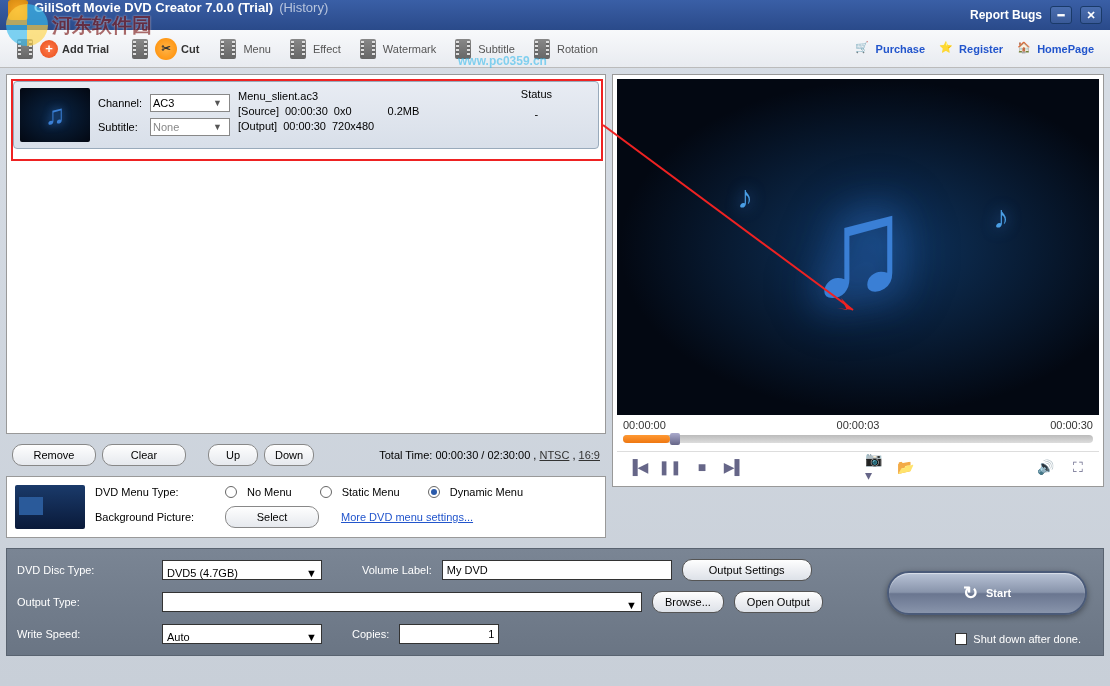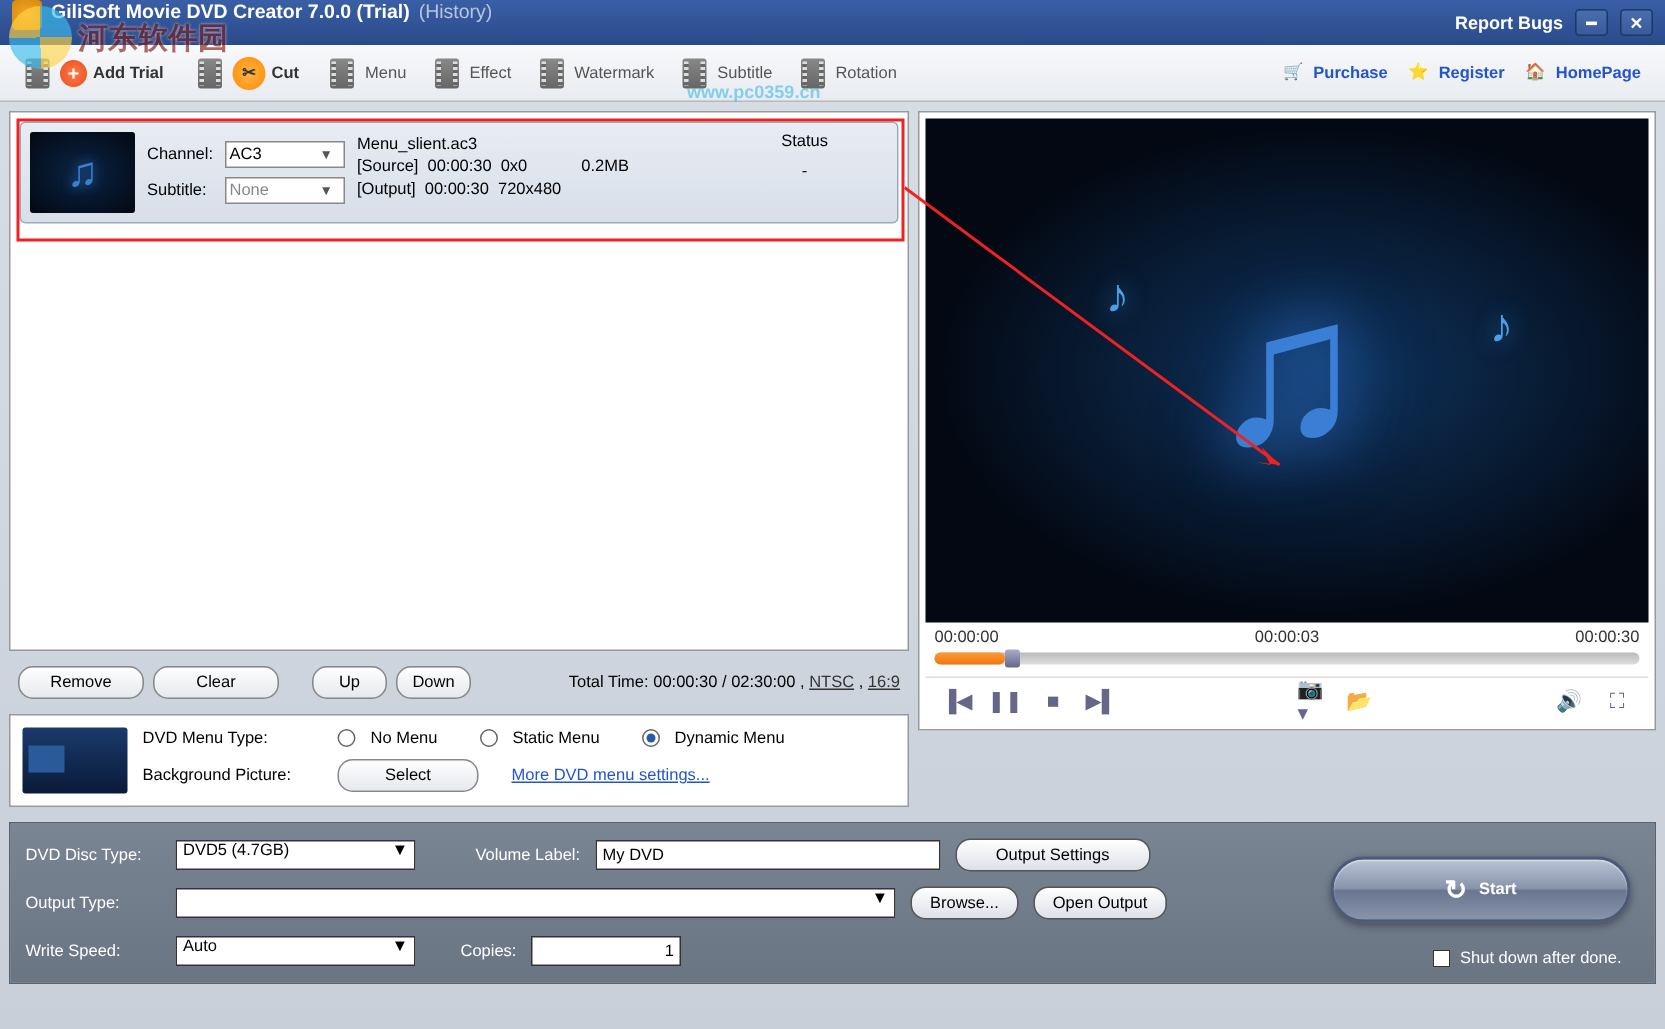--- a/index.html
+++ b/index.html
@@ -71,21 +71,21 @@
 .slider-track { height: 8px; background: linear-gradient(#bbb, #ddd); border-radius: 4px; margin: 0 6px 8px; position: relative; cursor: pointer; }
 .slider-fill { position: absolute; left: 0; top: 0; bottom: 0; width: 10%; background: linear-gradient(#ff9933, #ee7711); border-radius: 4px; }
 .slider-thumb { position: absolute; left: 10%; top: -2px; width: 10px; height: 12px; background: linear-gradient(#aac, #668); border-radius: 2px; }
 .player-controls { display: flex; align-items: center; gap: 14px; padding: 6px 12px; border-top: 1px solid #ddd; }
 .pc-btn { width: 18px; height: 18px; display: flex; align-items: center; justify-content: center; color: #668; cursor: pointer; font-size: 14px; }
 .pc-spacer { flex: 1; }
 
 .bottom-panel { margin: 4px 6px; padding: 10px; background: linear-gradient(#7a8594, #6a7584); border: 1px solid #596370; color: #fff; display: flex; flex-direction: column; gap: 10px; position: relative; }
 .bp-row { display: flex; align-items: center; gap: 10px; height: 22px; }
 .bp-label { width: 90px; }
-.bp-select { width: 160px; height: 20px; background: #fff; border: 1px solid #333; color: #000; display: flex; align-items: flex-start; justify-content: space-between; padding: 0 4px; cursor: pointer; }
+.bp-select { width: 160px; height: 20px; background: #fff; border: 1px solid #333; color: #000; display: flex; align-items: flex-end; justify-content: space-between; padding: 0 4px; cursor: pointer; margin-left: 45px; }
 .bp-select-lg { width: 480px; }
 .bp-input { height: 20px; background: #fff; border: 1px solid #333; color: #000; padding: 0 4px; display: flex; align-items: center; }
 .bp-btn { height: 22px; padding: 0 12px; background: linear-gradient(#fefefe, #dde1e8); border: 1px solid #555; border-radius: 10px; color: #000; cursor: pointer; display: flex; align-items: center; }
 .start-btn { position: absolute; right: 16px; top: 22px; width: 200px; height: 44px; background: linear-gradient(#b8c3d6, #8894ab 48%, #6a7690 52%, #8894ab); border: 2px solid #4a5a78; border-radius: 22px; display: flex; align-items: center; justify-content: center; gap: 8px; font-size: 20px; font-weight: bold; color: #fff; cursor: pointer; box-shadow: 0 2px 6px rgba(0,0,0,0.4), inset 0 1px 1px rgba(255,255,255,0.5); }
 .start-icon { font-size: 18px; }
 .shutdown-row { position: absolute; right: 22px; bottom: 10px; display: flex; align-items: center; gap: 6px; }
 .checkbox { width: 12px; height: 12px; background: #fff; border: 1px solid #333; cursor: pointer; }
 
 .watermark-logo { position: absolute; left: 6px; top: 2px; width: 180px; height: 46px; opacity: 0.65; z-index: 20; pointer-events: none; display: flex; align-items: center; }
 .wm-circle { width: 42px; height: 42px; border-radius: 50%; background: conic-gradient(#3bbced 0 25%, #ffd54a 25% 50%, #3bbced 50% 75%, #ffd54a 75% 100%); }

